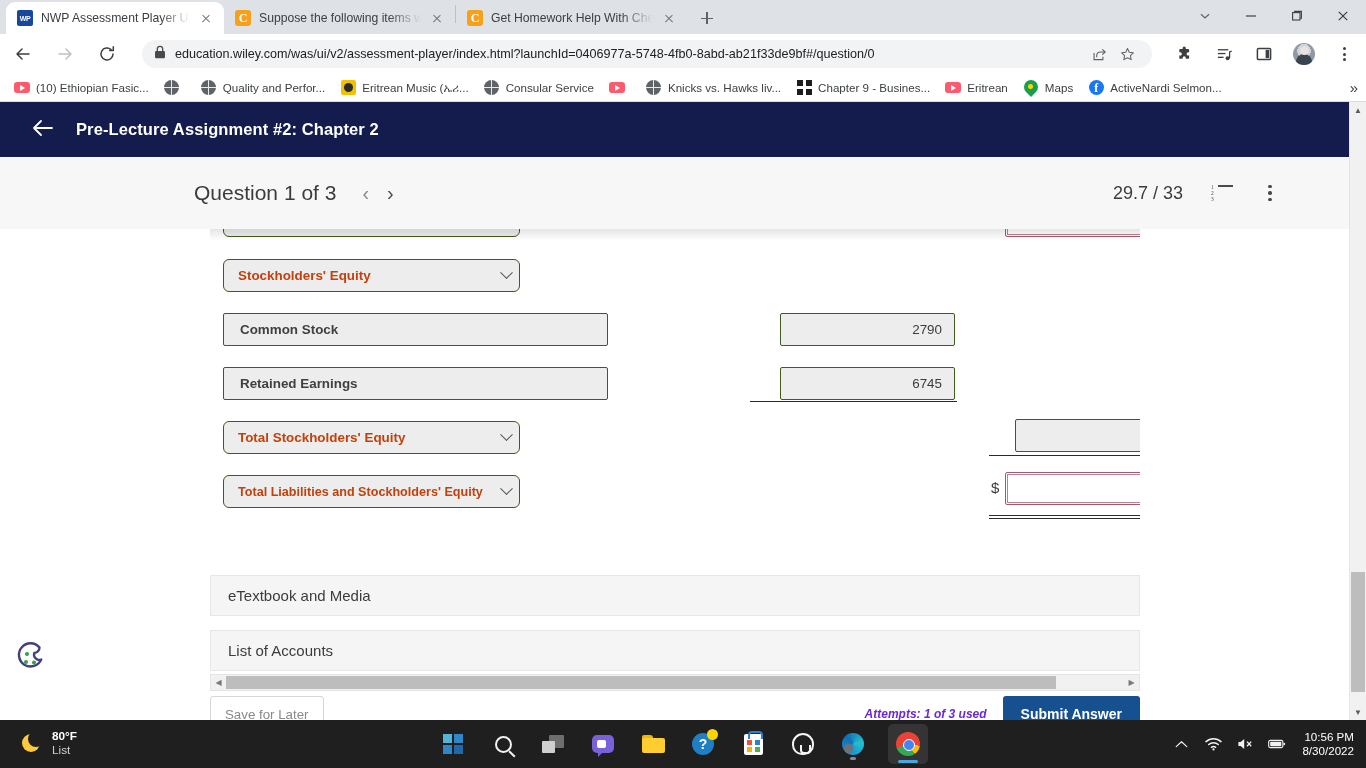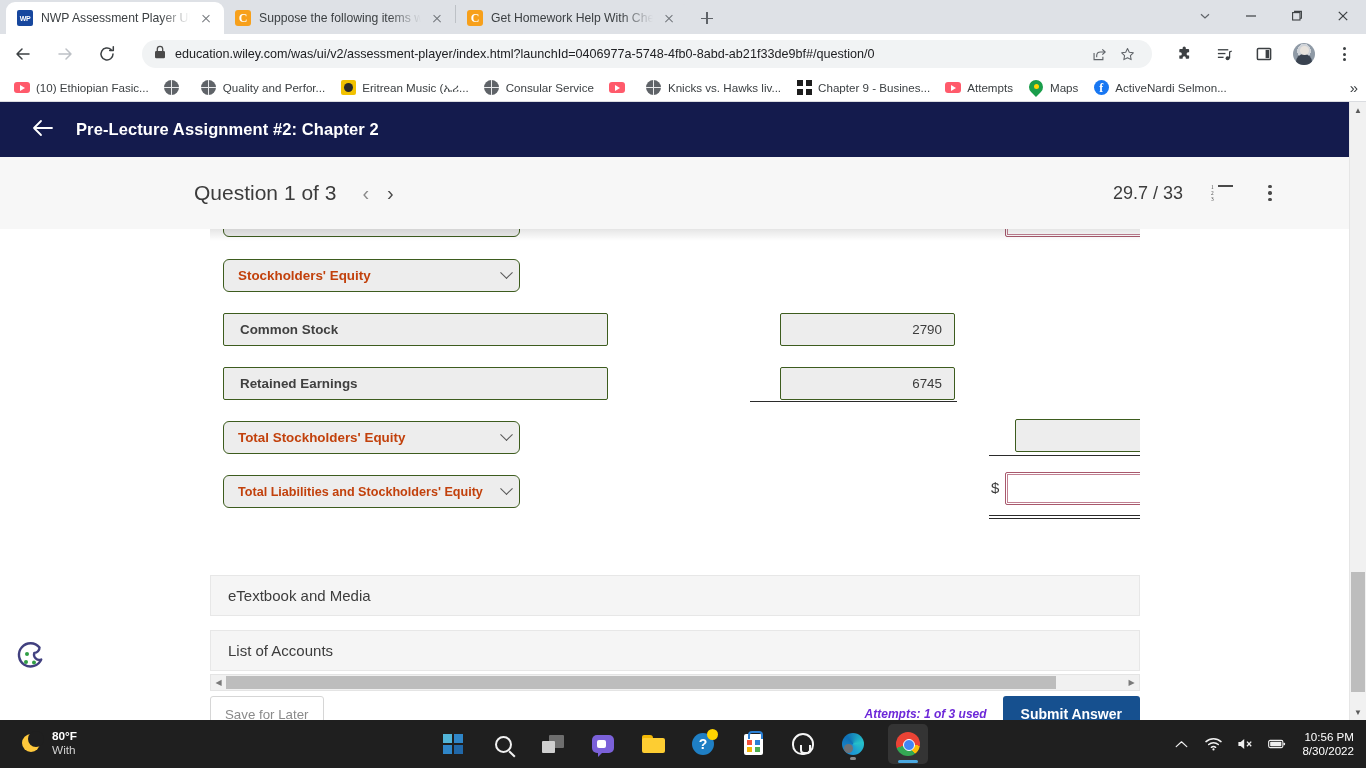--- a/index.html
+++ b/index.html
@@ -412,21 +412,21 @@
             <i></i>
             <i></i>
           </span>
         </span>
       <span>Chapter 9 - Busines...</span>
     </div>
     <div class="bm">
       <span class="bm-ico">
           <span class="ico-yt"></span>
         </span>
-      <span>Attempts</span>
+      <span>Eritrean</span>
     </div>
     <div class="bm">
       <span class="bm-ico">
           <span class="ico-maps"></span>
         </span>
       <span>Maps</span>
     </div>
     <div class="bm">
       <span class="bm-ico">
           <span class="ico-fb">f</span>
@@ -585,21 +585,21 @@
       <span class="vs-arrow" style="bottom:0;">▼</span>
     </div>
   </div>
 </div>
 
 <div class="taskbar">
   <div class="weather">
     <span class="moon"></span>
     <span class="wtext">
       <div class="wtemp">80°F</div>
-      <div class="wcond">With</div>
+      <div class="wcond">List</div>
     </span>
   </div>
 
   <div class="tb-center">
     <div class="tbi">
       <span class="win-logo">
           <i></i>
           <i></i>
           <i></i>
           <i></i>

